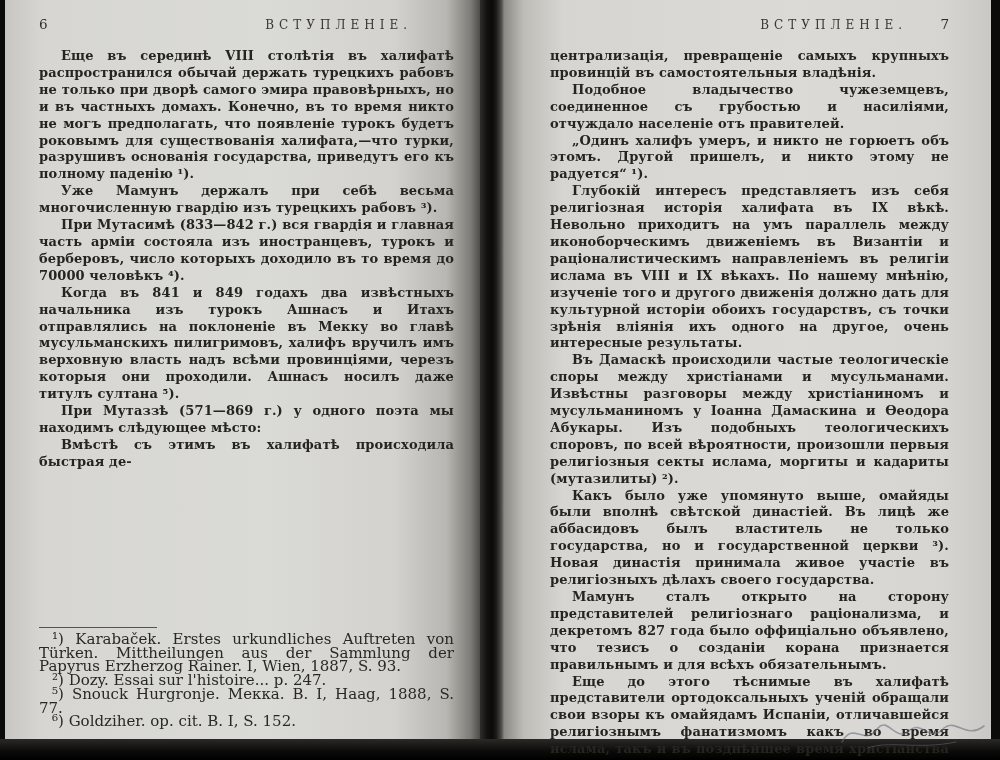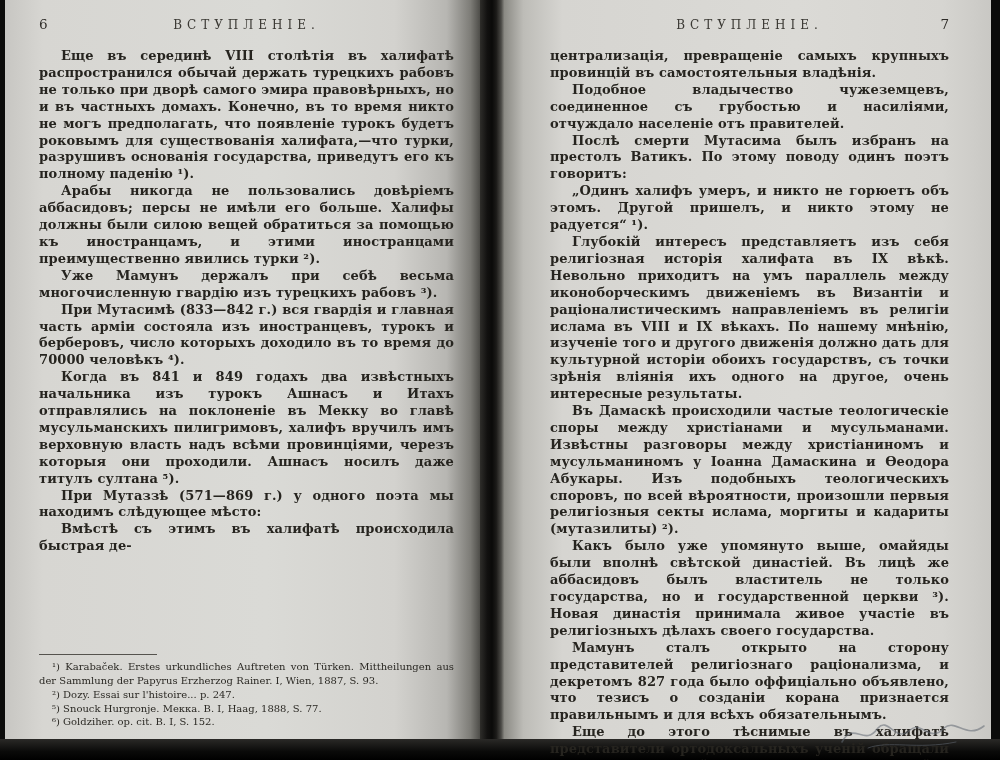--- a/index.html
+++ b/index.html
@@ -27,36 +27,36 @@
   .gutter {
     width:24px;
     background:linear-gradient(90deg,#2e2d2a 0,#121110 30%,#0a0a09 50%,#1c1b19 68%,#4a4945 88%,#84837d 100%);
   }
   .page-right {
     width:487px; padding-left:46px; padding-right:42px;
     background:linear-gradient(90deg,#8a8983 0,#bdbcb7 4%,#d6d5d1 12%,#dbdad6 60%,#d6d5d1 90%,#c9c8c4 100%);
   }
 
   .page-head { display:grid; grid-template-columns:42px 1fr 42px; align-items:baseline; margin-bottom:16px; }
-  .running-title { grid-column:2; text-align:center; font-size:12px; letter-spacing:5px; color:#3a3833; }
+  .running-title { grid-column:2; text-align:right; font-size:12px; letter-spacing:5px; color:#3a3833; }
   .page-num { font-size:13.5px; color:#2e2c28; }
   .num-left  { grid-column:1; text-align:left; }
   .num-right { grid-column:3; text-align:right; }
 
   .page-body p {
     font-size:13px; line-height:16.9px;
     text-align:justify; text-indent:22px;
     color:#26241f; letter-spacing:.1px;font-weight:bold;
   }
   .page-body p.no-indent { text-indent:0; }
 
   .footnotes { margin-top:auto; padding-top:2px; }
   .fn-rule { width:118px; border:none; border-top:1px solid #55534e; margin:6px 0 5px; }
   .footnotes p {
-    font-size:10px; line-height:13.7px;
+    font-size:15px; line-height:13.7px;
     text-align:justify; text-indent:13px; color:#2a2823;
   }
 
   .bottom-bar { height:21px; background:linear-gradient(180deg,#2a2927,#0a0a09 60%,#000 100%); }
 
   .scribble { position:absolute; left:838px; top:714px; opacity:.55; pointer-events:none; }
 </style>
 </head>
 <body>
 
@@ -65,21 +65,20 @@
 
     <div class="edge edge-left"></div>
 
     <div class="page page-left">
       <div class="page-head">
         <span class="page-num num-left">6</span>
         <span class="running-title">ВСТУПЛЕНІЕ.</span>
       </div>
       <div class="page-body">
           <p>Еще въ серединѣ VIII столѣтія въ халифатѣ распространился обычай держать турецкихъ рабовъ не только при дворѣ самого эмира правовѣрныхъ, но и въ частныхъ домахъ. Конечно, въ то время никто не могъ предполагать, что появленіе турокъ будетъ роковымъ для существованія халифата,—что турки, разрушивъ основанія государства, приведутъ его къ полному паденію ¹).</p>
-          <p>Арабы никогда не пользовались довѣріемъ аббасидовъ; персы не имѣли его больше. Халифы должны были силою вещей обратиться за помощью къ иностранцамъ, и этими иностранцами преимущественно явились турки ²).</p>
           <p>Уже Мамунъ держалъ при себѣ весьма многочисленную гвардію изъ турецкихъ рабовъ ³).</p>
           <p>При Мутасимѣ (833—842 г.) вся гвардія и главная часть арміи состояла изъ иностранцевъ, турокъ и берберовъ, число которыхъ доходило въ то время до 70000 человѣкъ ⁴).</p>
           <p>Когда въ 841 и 849 годахъ два извѣстныхъ начальника изъ турокъ Ашнасъ и Итахъ отправлялись на поклоненіе въ Мекку во главѣ мусульманскихъ пилигримовъ, халифъ вручилъ имъ верховную власть надъ всѣми провинціями, черезъ которыя они проходили. Ашнасъ носилъ даже титулъ султана ⁵).</p>
           <p>При Мутаззѣ (571—869 г.) у одного поэта мы находимъ слѣдующее мѣсто:</p>
           <p>Вмѣстѣ съ этимъ въ халифатѣ происходила быстрая де-</p>
         </div>
       <div class="footnotes">
         <hr class="fn-rule">
         <div>
             <p>¹) Karabaček. Erstes urkundliches Auftreten von Türken. Mittheilungen aus der Sammlung der Papyrus Erzherzog Rainer. I, Wien, 1887, S. 93.</p>
@@ -93,21 +92,20 @@
     <div class="gutter"></div>
 
     <div class="page page-right">
       <div class="page-head">
         <span class="running-title">ВСТУПЛЕНІЕ.</span>
         <span class="page-num num-right">7</span>
       </div>
       <div class="page-body">
           <p class="no-indent">централизація, превращеніе самыхъ крупныхъ провинцій въ самостоятельныя владѣнія.</p>
           <p>Подобное владычество чужеземцевъ, соединенное съ грубостью и насиліями, отчуждало населеніе отъ правителей.</p>
-          <p>Послѣ смерти Мутасима былъ избранъ на престолъ Ватикъ. По этому поводу одинъ поэтъ говоритъ:</p>
           <p>„Одинъ халифъ умеръ, и никто не горюетъ объ этомъ. Другой пришелъ, и никто этому не радуется“ ¹).</p>
           <p>Глубокій интересъ представляетъ изъ себя религіозная исторія халифата въ IX вѣкѣ. Невольно приходитъ на умъ параллель между иконоборческимъ движеніемъ въ Византіи и раціоналистическимъ направленіемъ въ религіи ислама въ VIII и IX вѣкахъ. По нашему мнѣнію, изученіе того и другого движенія должно дать для культурной исторіи обоихъ государствъ, съ точки зрѣнія вліянія ихъ одного на другое, очень интересные результаты.</p>
           <p>Въ Дамаскѣ происходили частые теологическіе споры между христіанами и мусульманами. Извѣстны разговоры между христіаниномъ и мусульманиномъ у Іоанна Дамаскина и Ѳеодора Абукары. Изъ подобныхъ теологическихъ споровъ, по всей вѣроятности, произошли первыя религіозныя секты ислама, моргиты и кадариты (мутазилиты) ²).</p>
           <p>Какъ было уже упомянуто выше, омайяды были вполнѣ свѣтской династіей. Въ лицѣ же аббасидовъ былъ властитель не только государства, но и государственной церкви ³). Новая династія принимала живое участіе въ религіозныхъ дѣлахъ своего государства.</p>
           <p>Мамунъ сталъ открыто на сторону представителей религіознаго раціонализма, и декретомъ 827 года было оффиціально объявлено, что тезисъ о созданіи корана признается правильнымъ и для всѣхъ обязательнымъ.</p>
           <p>Еще до этого тѣснимые въ халифатѣ представители ортодоксальныхъ ученій обращали свои взоры къ омайядамъ Испаніи, отличавшейся религіознымъ фанатизмомъ какъ во время ислама, такъ и въ позднѣйшее время христіанства ⁴), осо-</p>
         </div>
       <div class="footnotes">
         <hr class="fn-rule">
         <div>

